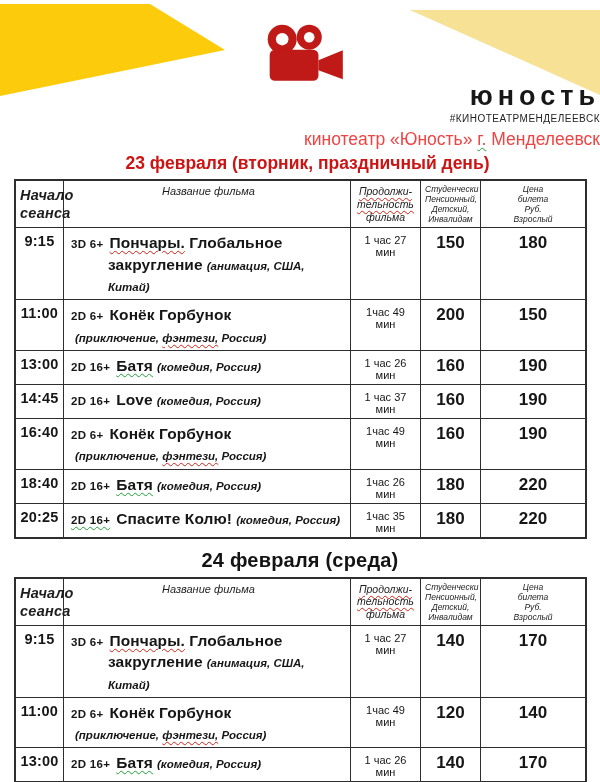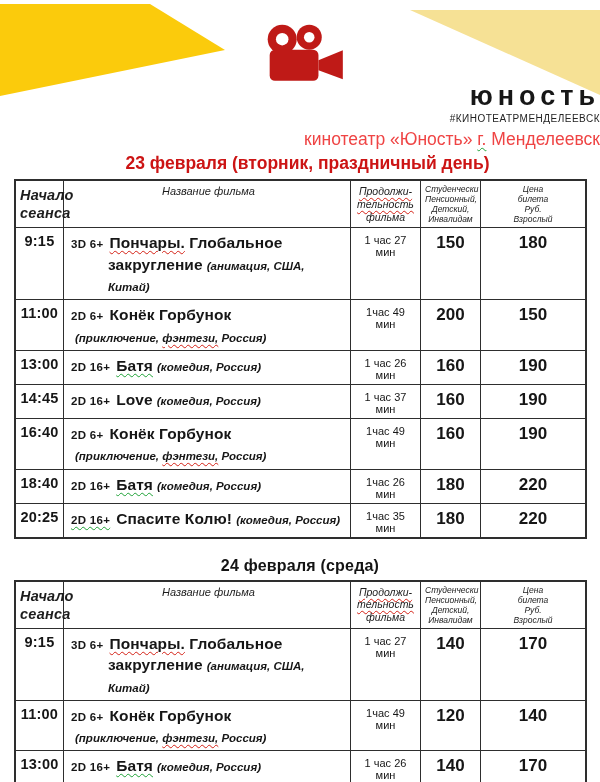--- a/index.html
+++ b/index.html
@@ -25,21 +25,21 @@
     clip-path:polygon(5px 10px,195px 10px,195px 95px)}
   
   .brand{position:relative;z-index:1;text-align:right;padding-top:24px}
   .camera{width:98px;height:58px;display:block;margin:0 auto;fill:var(--logo-red)}
   .logo-text{font-size:27px;font-weight:800;letter-spacing:5px;padding-left:5px;line-height:1.05;color:#171717}
   .hashtag{font-size:10px;font-weight:400;letter-spacing:.5px;margin-top:3px;color:#222}
   .cinema-title{font-size:17.5px;font-weight:400;margin-top:5px;color:#ef4444}
   
   main{position:relative;z-index:1}
   .date-title{text-align:center;font-size:17.5px;font-weight:700;margin:3px 0 5px}
-  .schedule:nth-child(2) .date-title{font-size:16px;margin:18px 0 5px;letter-spacing:.2px}
+  .schedule:nth-child(2) .date-title{font-size:20px;margin:10px 0 5px;letter-spacing:.2px}
   .s-table{margin:0 13px 0 14px;border:2px solid var(--table-border)}
   .s-row{display:grid;grid-template-columns:48px 287px 70px 60px 1fr;
     border-bottom:1.6px solid var(--table-border);min-height:28px}
   .rows .s-row:last-child{border-bottom:none;min-height:33px}
   .cell{border-right:1.6px solid var(--table-border);padding:3px 4px}
   .cell:last-child{border-right:none}
   .s-head{min-height:43px}
   .head{font-style:italic;font-weight:400;white-space:pre-line;text-align:center;
     font-size:11px;line-height:1.25;padding-top:4px;color:#1d1d1d}
   .head.small{font-size:8.5px;line-height:1.18;padding-top:3px}

